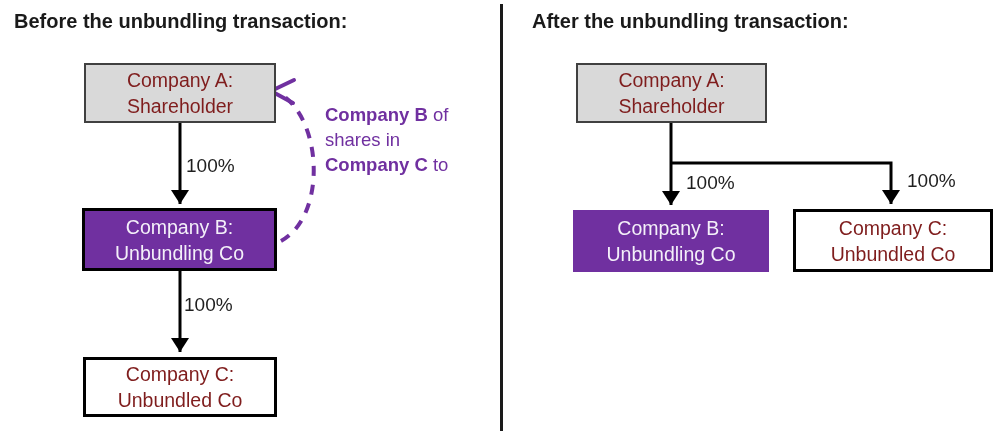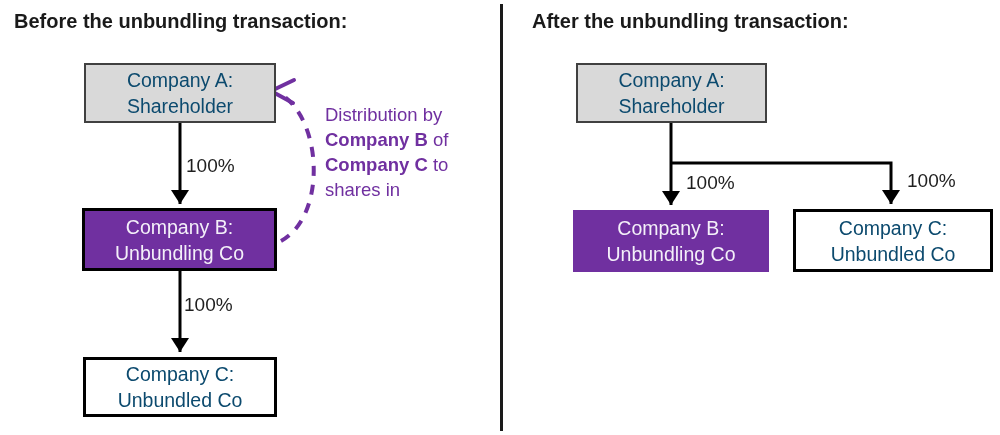--- a/index.html
+++ b/index.html
@@ -23,21 +23,21 @@
     width:3px;height:427px;
     background:#1a1a1a;
   }
   .node{
     position:absolute;
     box-sizing:border-box;
     display:flex;align-items:center;justify-content:center;
     text-align:center;
     font-size:19.5px;
     line-height:26px;
-    color:#0c4a6e;
+    color:#7f1d1d;
     background:#ffffff;
   }
   .node span{white-space:pre-line;}
   .node.gray{background:#d9d9d9;border:2px solid #404040;}
   .node.purple{background:#7030a0;border:3px solid #000000;color:#f4f0f9;}
   .node.purple-noborder{background:#7030a0;border:none;color:#f4f0f9;}
   .node.white{background:#ffffff;border:3px solid #000000;}
   .edge-label{
     position:absolute;
     font-size:19px;
@@ -94,24 +94,23 @@
   </div>
   <div class="node white" style="left:83px;top:357px;width:194px;height:60px;">
     <span>Company C:
 Unbundled Co</span>
   </div>
 
   <div class="edge-label" style="left:186px;top:155px;">100%</div>
   <div class="edge-label" style="left:184px;top:294px;">100%</div>
 
   <div class="annotation">
-    <div><span>Distribution by</span></div>
     <div><span class="b">Company B</span><span> of</span></div>
+    <div><span>shares in</span></div>
     <div><span class="b">Company C</span><span> to</span></div>
-    <div><span>shares in</span></div>
   </div>
 
   <div class="node gray" style="left:576px;top:63px;width:191px;height:60px;">
     <span>Company A:
 Shareholder</span>
   </div>
   <div class="node purple-noborder" style="left:573px;top:210px;width:196px;height:62px;">
     <span>Company B:
 Unbundling Co</span>
   </div>

